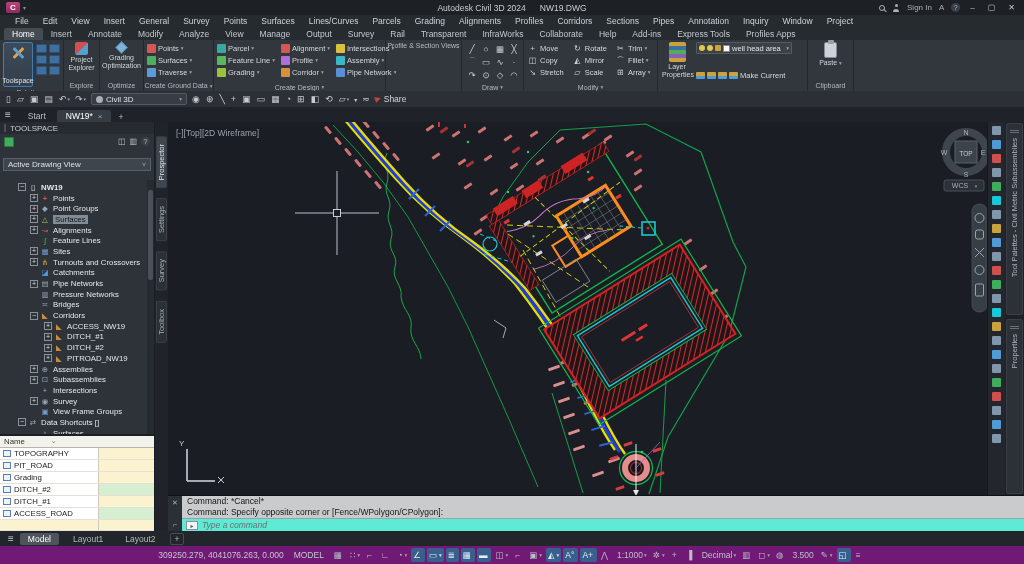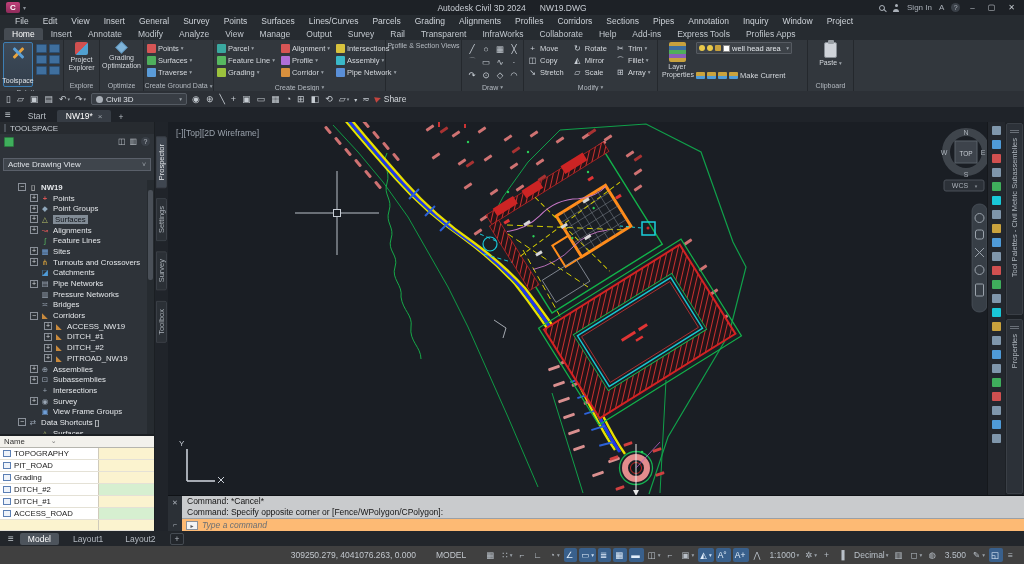--- a/index.html
+++ b/index.html
@@ -132,31 +132,31 @@
 .palrail{width:19px;background:#1d2126;display:flex;flex-direction:column;gap:4px;padding:1px}
 .pstrip{background:#2c3138;border:1px solid #3a3f46;border-radius:2px;display:flex;flex-direction:column;align-items:center;padding:6px 0}
 .pstrip .pgrip{width:9px;height:3px;border-top:1px solid #6a7078;border-bottom:1px solid #6a7078;margin-bottom:5px}
 .pstrip span{writing-mode:vertical-rl;transform:rotate(180deg);font-size:7.5px;color:#aeb5bd;white-space:nowrap}
 .pstrip.top{height:192px}.pstrip.bot{flex:1}
 
 .command{height:36px;display:flex;border-top:1px solid #0f1216}
 .cgut{width:14px;background:#2b3036;display:flex;flex-direction:column;justify-content:space-between;align-items:center;padding:3px 0;font-size:7px;color:#aab0b8}
 .cmain{flex:1;display:flex;flex-direction:column;font-family:"DejaVu Sans Mono",monospace}
 .chist{flex:1;background:#c9cbcd;color:#141414;font-size:8.5px;line-height:11px;padding:0 5px}
-.cinput{height:14px;background:#fdba74;border-top:1px solid #9aa0a6;display:flex;align-items:center;gap:4px;padding:0 4px;font-size:8.5px}
+.cinput{height:14px;background:#5eead4;border-top:1px solid #9aa0a6;display:flex;align-items:center;gap:4px;padding:0 4px;font-size:8.5px}
 .cbox{width:12px;height:9px;border:1px solid #8a9098;background:#f2f3f4;font-size:6px;color:#555;display:flex;align-items:center;justify-content:center}
 .cph{font-style:italic;color:#6a6f74}
 
 .ltabs{height:15px;background:#22262b;display:flex;align-items:center;gap:6px;padding:0 8px;font-size:8.5px}
 .lham{font-size:10px;color:#c3c9cf}
 .lt{color:#b4bac1;padding:1px 8px}
 .lt.active{background:#4d545c;color:#fff;border-radius:2px}
 .ltplus{color:#b4bac1;border:1px solid #454b52;border-radius:2px;padding:0 4px}
 
-.status{height:18px;background:#404040;display:flex;align-items:center;justify-content:flex-end;gap:12px;padding:0 6px;font-size:8.5px;color:#c3c8ce}
+.status{height:18px;background:#701a75;display:flex;align-items:center;justify-content:center;gap:2px;padding:0 6px;font-size:8.5px;color:#c3c8ce}
 .coords{margin-right:8px;white-space:nowrap}
 .space{margin-right:6px}
 .sit{height:14px;min-width:13px;padding:0 2px;display:flex;align-items:center;justify-content:center;gap:1px;color:#b9c0c8;border-radius:2px;white-space:nowrap}
 .sit.on{background:#39608c;color:#e2eefb}
 .sit .sc{font-size:5.5px;color:#9aa1a8}
 .sit.on .sc{color:#cfe0f2}
 </style>
 </head>
 <body>
 

